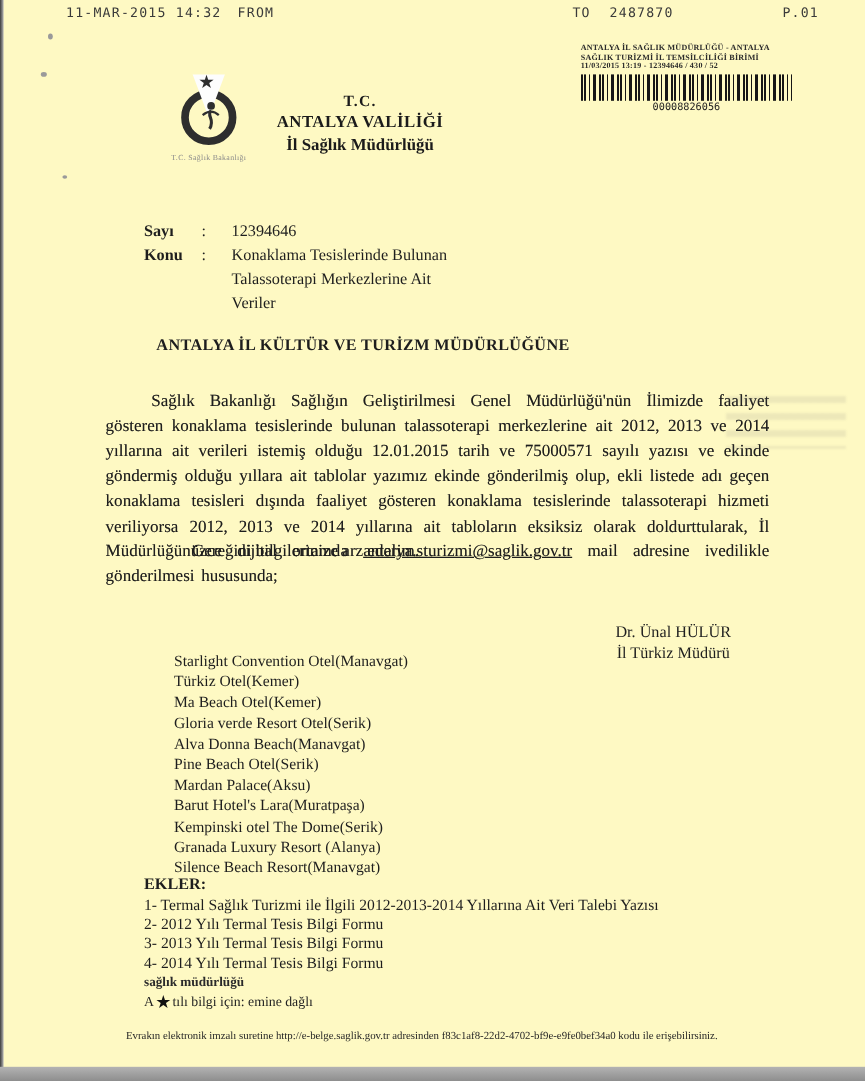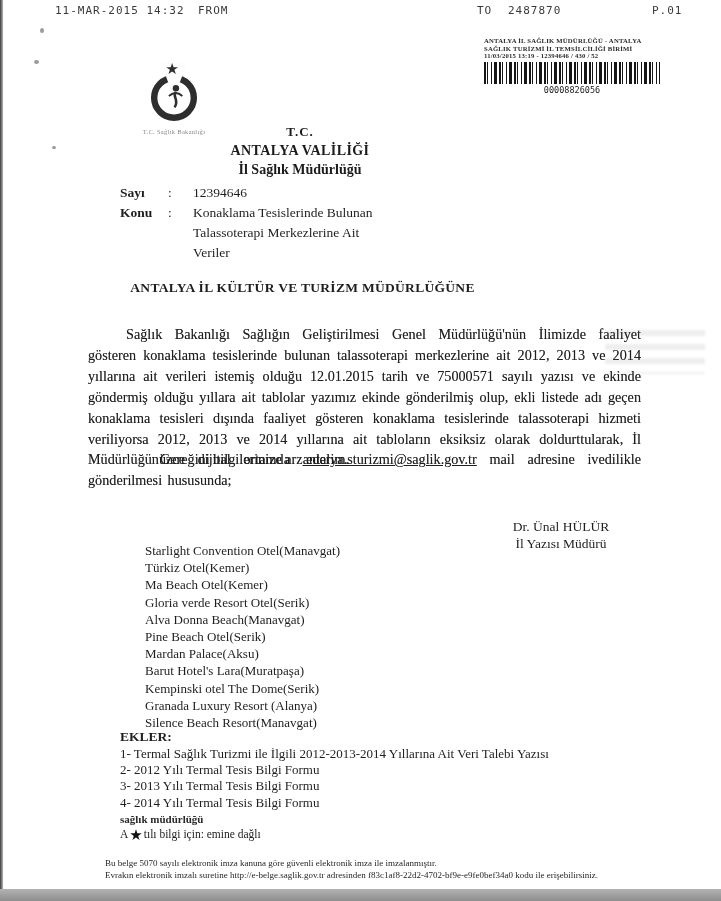--- a/index.html
+++ b/index.html
@@ -1,19 +1,19 @@
 <!DOCTYPE html>
 <html><head>
 <meta charset="utf-8">
 <style>
   html,body{margin:0;padding:0;background:#e8e8e8;}
   .page{
     position:relative;
     width:721px;height:901px;
-    background:#ffffff;
+    background:#fef9c3;
     overflow:hidden;
     font-family:"Liberation Serif", serif;
     color:#1e1e1e;
   }
   .abs{position:absolute;}
 
   
   .fax-header span{
     position:absolute;top:4px;
     font-family:"DejaVu Sans Mono", monospace;
@@ -40,21 +40,21 @@
   }
   .barcode-num{
     width:176px;text-align:center;margin-top:1px;
     font-family:"DejaVu Sans Mono", monospace;font-size:8.5px;color:#222;
   }
 
   
   .logo-wrap{left:126px;top:62px;width:96px;text-align:center;}
   .logo-caption{font-size:6.5px;color:#8a8a8a;margin-top:2px;letter-spacing:.3px;}
   .letterhead{left:190px;top:76px;width:220px;text-align:center;color:#1b1b1b;}
-  .lh1{font-size:13px;font-weight:700;letter-spacing:1px;margin-top:48px;}
+  .lh1{font-size:13px;font-weight:700;letter-spacing:1px;}
   .lh2{font-size:14px;font-weight:700;letter-spacing:.4px;margin-top:3px;}
   .lh3{font-size:14px;font-weight:700;margin-top:3px;}
 
   
   .meta-line{font-size:13.5px;white-space:nowrap;}
   .meta-label{font-weight:700;}
 
   
   .recipient{
     left:0;top:280px;width:605px;text-align:center;
@@ -153,21 +153,21 @@
   <div class="abs meta-line" style="left:193px;top:225px">Talassoterapi Merkezlerine Ait</div>
   <div class="abs meta-line" style="left:193px;top:245px">Veriler</div>
 
   <div class="abs recipient">ANTALYA İL KÜLTÜR VE TURİZM MÜDÜRLÜĞÜNE</div>
 
   <div class="abs body-p1"><span>Sağlık Bakanlığı Sağlığın Geliştirilmesi Genel Müdürlüğü'nün İlimizde faaliyet gösteren konaklama tesislerinde bulunan talassoterapi merkezlerine ait 2012, 2013 ve 2014 yıllarına ait verileri istemiş olduğu 12.01.2015 tarih ve 75000571 sayılı yazısı ve ekinde göndermiş olduğu yıllara ait tablolar yazımız ekinde gönderilmiş olup, ekli listede adı geçen konaklama tesisleri dışında faaliyet gösteren konaklama tesislerinde talassoterapi hizmeti veriliyorsa 2012, 2013 ve 2014 yıllarına ait tabloların eksiksiz olarak doldurttularak, İl Müdürlüğünüzce dijital ortamda </span><span class="email">antalya.sturizmi@saglik.gov.tr</span><span> mail adresine ivedilikle gönderilmesi hususunda;</span></div>
   <div class="abs body-p2">Gereğini bilgilerinize arz ederim.</div>
 
   <div class="abs signature">
     <div>Dr. Ünal HÜLÜR</div>
-    <div>İl Yazısı Müdürü</div>
+    <div>İl Türkiz Müdürü</div>
   </div>
 
   <div class="abs hotels">
     <div>Starlight Convention Otel(Manavgat)</div>
     <div>Türkiz Otel(Kemer)</div>
     <div>Ma Beach Otel(Kemer)</div>
     <div>Gloria verde Resort Otel(Serik)</div>
     <div>Alva Donna Beach(Manavgat)</div>
     <div>Pine Beach Otel(Serik)</div>
     <div>Mardan Palace(Aksu)</div>
@@ -182,21 +182,20 @@
     <div>1- Termal Sağlık Turizmi ile İlgili 2012-2013-2014 Yıllarına Ait Veri Talebi Yazısı</div>
     <div>2- 2012 Yılı Termal Tesis Bilgi Formu</div>
     <div>3- 2013 Yılı Termal Tesis Bilgi Formu</div>
     <div>4- 2014 Yılı Termal Tesis Bilgi Formu</div>
   </div>
 
   <div class="abs contact1">sağlık müdürlüğü</div>
   <div class="abs contact2"><span>A</span><span class="ink-star">★</span><span>tılı bilgi için: emine dağlı</span></div>
 
   <div class="abs footer">
-    <div>Bu belge 5070 sayılı elektronik imza kanuna göre güvenli elektronik imza ile imzalanmıştır.</div>
     <div>Evrakın elektronik imzalı suretine http://e-belge.saglik.gov.tr adresinden f83c1af8-22d2-4702-bf9e-e9fe0bef34a0 kodu ile erişebilirsiniz.</div>
   </div>
 
   <div class="abs bleed"></div>
   <div class="abs speck" style="left:40px;top:28px;width:4px;height:5px"></div>
   <div class="abs speck" style="left:34px;top:60px;width:5px;height:4px"></div>
   <div class="abs speck" style="left:52px;top:146px;width:4px;height:3px"></div>
   <div class="abs edge-left"></div>
   <div class="abs edge-bottom"></div>
 

